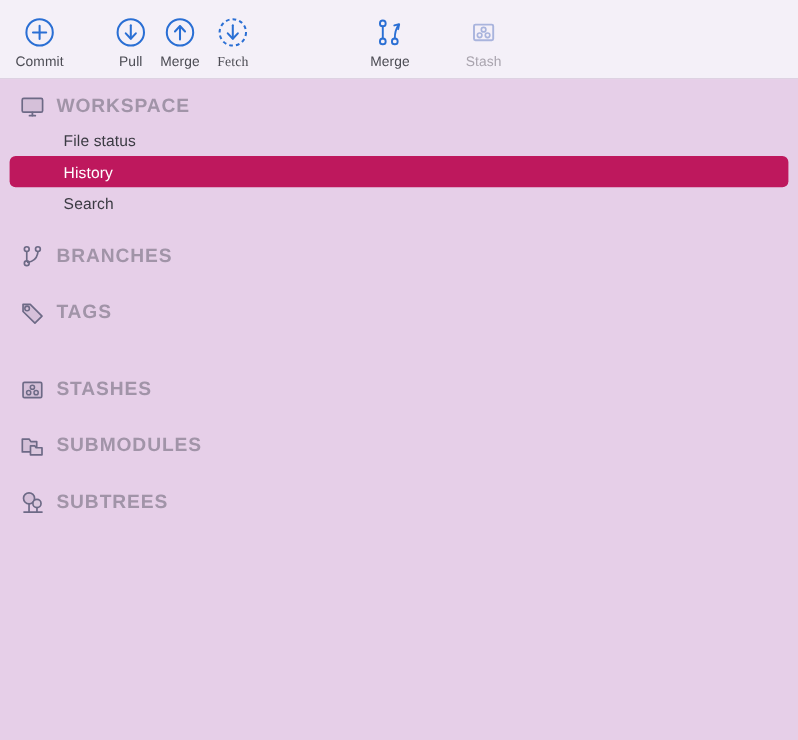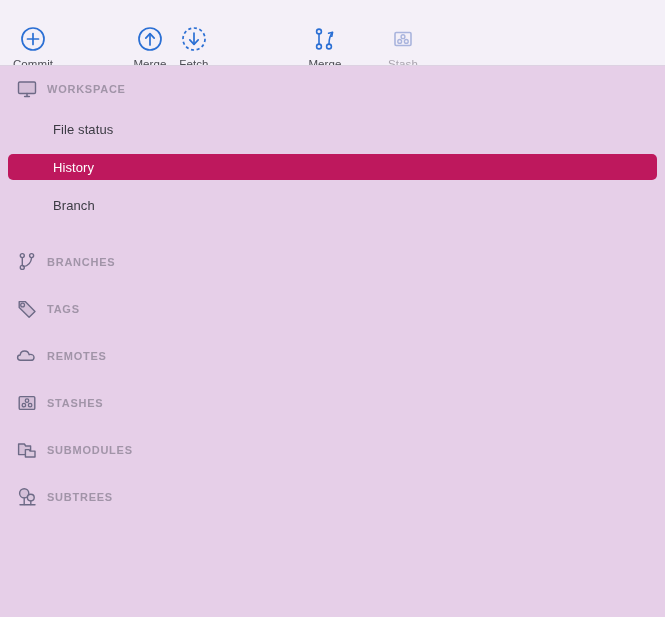--- a/index.html
+++ b/index.html
@@ -27,21 +27,21 @@
     position: relative;
     height: 66px;
     flex: 0 0 66px;
     background: #f4f0f8;
     border-bottom: 1px solid #ddd2e2;
     box-sizing: border-box;
     overflow: hidden;
   }
   .tb-btn {
     position: absolute;
-    top: 24px;
+    top: 12px;
     width: 66px;
     display: flex;
     flex-direction: column;
     align-items: center;
     gap: 4px;
     cursor: default;
     user-select: none;
   }
   .tb-icon {
     width: 30px;
@@ -79,34 +79,34 @@
     width: 22px;
     height: 22px;
     margin-right: 9px;
     flex: 0 0 22px;
     display: flex;
     align-items: center;
     justify-content: center;
   }
   .section-icon svg { display: block; }
   .section-title {
-    font-size: 11px;
+    font-size: 16px;
     font-weight: bold;
     letter-spacing: 0.75px;
     color: #a194a8;
     text-transform: uppercase;
     white-space: nowrap;
   }
   .section-gap { height: 17px; }
 
   .row {
     height: 26px;
     display: flex;
     align-items: center;
-    margin: 12px 8px;
+    margin: 0 8px;
     border-radius: 5px;
     padding-left: 45px;
     box-sizing: border-box;
     cursor: default;
     user-select: none;
   }
   .row .row-label {
     font-size: 13px;
     color: #3b3b43;
     white-space: nowrap;
@@ -141,33 +141,43 @@
     <div class="tb-btn" style="left:0px;">
       <span class="tb-icon">
         <svg width="30" height="30" viewBox="0 0 30 30">
           <circle cx="15" cy="15" r="11" fill="none" stroke="#2a6fd4" stroke-width="1.7"></circle>
           <path d="M15 9.5 V20.5 M9.5 15 H20.5" stroke="#2a6fd4" stroke-width="1.7" stroke-linecap="round"></path>
         </svg>
       </span>
       <span class="tb-label">Commit</span>
     </div>
 
+    <div class="tb-btn" style="left:76px;">
+      <span class="tb-icon">
+        <svg width="30" height="30" viewBox="0 0 30 30">
+          <circle cx="15" cy="15" r="11" fill="none" stroke="#2a6fd4" stroke-width="1.7"></circle>
+          <path d="M15 9 V20" stroke="#2a6fd4" stroke-width="1.7" stroke-linecap="round"></path>
+          <path d="M10.8 15.8 L15 20.3 L19.2 15.8" fill="none" stroke="#2a6fd4" stroke-width="1.7" stroke-linecap="round" stroke-linejoin="round"></path>
+        </svg>
+      </span>
+      <span class="tb-label">Pull</span>
+    </div>
 
     <div class="tb-btn" style="left:117px;">
       <span class="tb-icon">
         <svg width="30" height="30" viewBox="0 0 30 30">
           <circle cx="15" cy="15" r="11" fill="none" stroke="#2a6fd4" stroke-width="1.7"></circle>
           <path d="M15 21 V10" stroke="#2a6fd4" stroke-width="1.7" stroke-linecap="round"></path>
           <path d="M10.8 14.2 L15 9.7 L19.2 14.2" fill="none" stroke="#2a6fd4" stroke-width="1.7" stroke-linecap="round" stroke-linejoin="round"></path>
         </svg>
       </span>
       <span class="tb-label">Merge</span>
     </div>
 
-    <div class="tb-btn" style="left:161px;">
+    <div class="tb-btn" style="left:161px;font-family:Liberation Serif, serif;">
       <span class="tb-icon">
         <svg width="30" height="30" viewBox="0 0 30 30">
           <circle cx="15" cy="15" r="11" fill="none" stroke="#2a6fd4" stroke-width="1.7" stroke-dasharray="3.1 2.6"></circle>
           <path d="M15 9 V20" stroke="#2a6fd4" stroke-width="1.7" stroke-linecap="round"></path>
           <path d="M10.8 15.8 L15 20.3 L19.2 15.8" fill="none" stroke="#2a6fd4" stroke-width="1.7" stroke-linecap="round" stroke-linejoin="round"></path>
         </svg>
       </span>
       <span class="tb-label">Fetch</span>
     </div>
 
@@ -212,21 +222,21 @@
       </span>
       <span class="section-title">WORKSPACE</span>
     </div>
     <div class="row">
       <span class="row-label">File status</span>
     </div>
     <div class="row selected">
       <span class="row-label">History</span>
     </div>
     <div class="row">
-      <span class="row-label">Branch</span>
+      <span class="row-label">Search</span>
     </div>
 
     <div class="section-gap"></div>
 
     <div class="section-head">
       <span class="section-icon">
         <svg width="22" height="22" viewBox="0 0 22 22">
           <circle cx="6.3" cy="4.6" r="2" fill="none" stroke="#6d6a86" stroke-width="1.4"></circle>
           <circle cx="6.3" cy="16.4" r="2" fill="none" stroke="#6d6a86" stroke-width="1.4"></circle>
           <circle cx="15.6" cy="4.6" r="2" fill="none" stroke="#6d6a86" stroke-width="1.4"></circle>
@@ -244,28 +254,20 @@
         <svg width="22" height="22" viewBox="0 0 22 22">
           <path d="M3.2 9.6 L3.2 3.6 L9.2 3.6 L19 13.4 L13.1 19.3 Z" fill="#d5c0d9" stroke="#6d6a86" stroke-width="1.4" stroke-linejoin="round"></path>
           <circle cx="6.6" cy="7" r="1.9" fill="none" stroke="#6d6a86" stroke-width="1.3"></circle>
         </svg>
       </span>
       <span class="section-title">TAGS</span>
     </div>
 
     <div class="section-gap"></div>
 
-    <div class="section-head">
-      <span class="section-icon">
-        <svg width="22" height="22" viewBox="0 0 22 22">
-          <path d="M4.4 15.3 C2.6 15.3 1.6 14 1.6 12.6 C1.6 11.2 2.7 10 4.2 10 C4.4 7.6 6.3 6 8.6 6 C10.9 6 12.7 7.6 13.1 9.7 C13.5 9.5 14 9.4 14.5 9.4 C16.4 9.4 18 10.8 18 12.4 C18 14 16.6 15.3 14.8 15.3 Z" fill="#dcc9df" stroke="#6d6a86" stroke-width="1.4" stroke-linejoin="round" stroke-linecap="round"></path>
-        </svg>
-      </span>
-      <span class="section-title">REMOTES</span>
-    </div>
 
     <div class="section-gap"></div>
 
     <div class="section-head">
       <span class="section-icon">
         <svg width="22" height="22" viewBox="0 0 22 22">
           <rect x="3.2" y="4.6" width="15.6" height="12.8" rx="1.2" fill="#d5c0d9" stroke="#6d6a86" stroke-width="1.4"></rect>
           <circle cx="11" cy="8.7" r="1.75" fill="none" stroke="#6d6a86" stroke-width="1.25"></circle>
           <circle cx="7.9" cy="13.2" r="1.75" fill="none" stroke="#6d6a86" stroke-width="1.25"></circle>
           <circle cx="14.1" cy="13.2" r="1.75" fill="none" stroke="#6d6a86" stroke-width="1.25"></circle>

